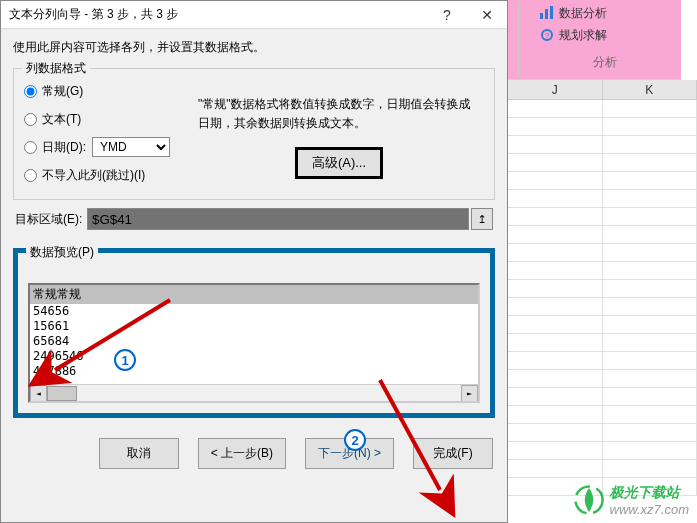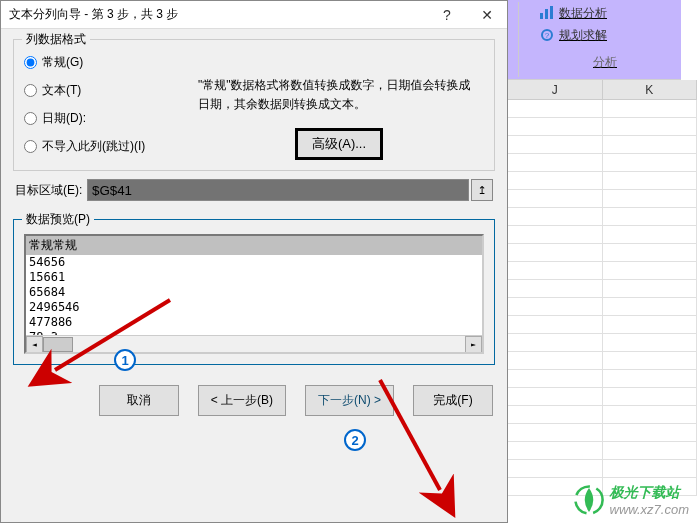--- a/index.html
+++ b/index.html
@@ -9,51 +9,51 @@
   .titlebar { display: flex; align-items: center; height: 28px; background: #fff; border-bottom: 1px solid #ddd; padding-left: 8px; }
   .titlebar-title { flex: 1; font-size: 12px; }
   .titlebar-btn { width: 40px; height: 28px; display: flex; align-items: center; justify-content: center; font-size: 14px; color: #333; }
   
   .dialog-body { padding: 10px 12px; }
   .instruction { margin-bottom: 12px; }
   
   .fieldset { border: 1px solid #ccc; padding: 8px 10px 10px; margin-bottom: 8px; position: relative; }
   .fieldset-label { position: absolute; top: -9px; left: 8px; background: #f0f0f0; padding: 0 4px; }
   
-  .format-row { display: flex; align-items: flex-end; }
+  .format-row { display: flex; }
   .radios { width: 170px; }
   .radio-item { display: flex; align-items: center; height: 28px; }
   .radio-item input[type=radio] { margin-right: 5px; }
   .date-select { margin-left: 6px; width: 78px; height: 20px; border: 1px solid #888; background: #fff; font-size: 12px; padding-left: 3px; }
   
   .desc-area { flex: 1; padding: 18px 4px 0 4px; font-size: 12px; line-height: 1.6; }
   .adv-btn-wrap { text-align: center; margin-top: 14px; }
   .btn { border: 3px solid #000000; background: #e1e1e1; padding: 4px 14px; font-size: 13px; cursor: pointer; }
   
   .target-row { display: flex; align-items: center; margin: 8px 2px; }
   .target-row label { width: 72px; }
   .target-input { flex: 1; height: 22px; border: 1px solid #888; padding: 0 4px; background: #737373; }
   .ref-btn { width: 22px; height: 22px; border: 1px solid #888; background: #e1e1e1; margin-left: 2px; display: flex; align-items: center; justify-content: center; font-size: 11px; }
   
-  .preview-fieldset { border: 1px solid #0369a1; padding: 8px 10px 10px; position: relative; margin-top: 18px; }
+  .preview-fieldset { border: 5px solid #0369a1; padding: 24px 10px 10px; position: relative; margin-top: 18px; }
   .preview-box { border: 2px inset #ccc; background: #fff; height: 120px; overflow: hidden; margin-top: 6px; position: relative; font-family: "SimSun", monospace; font-size: 12px; }
   .preview-header { background: #c0c0c0; color: #000; padding: 1px 3px; font-size: 12px; }
   .preview-lines { padding: 0 3px; line-height: 15px; }
   .preview-line { color: #000000; white-space: pre; }
   .preview-scroll { position: absolute; bottom: 0; left: 0; right: 0; height: 17px; background: #f0f0f0; border-top: 1px solid #ccc; display: flex; align-items: center; }
   .scroll-arrow { width: 17px; height: 17px; background: #e1e1e1; border: 1px solid #aaa; display: flex; align-items: center; justify-content: center; font-size: 8px; }
   .scroll-track { flex: 1; position: relative; height: 17px; }
   .scroll-thumb { position: absolute; left: 0; width: 30px; top: 1px; bottom: 1px; background: #ccc; border: 1px solid #999; }
   
   .dialog-footer { display: flex; justify-content: flex-end; gap: 19px; padding: 10px 14px; }
   .footer-btn { border: 1px solid #999; background: #e1e1e1; padding: 6px 12px; font-size: 12px; cursor: pointer; min-width: 80px; text-align: center; }
   .footer-btn.disabled { color: #0c4a6e; }
   
   
-  .ribbon-right { position: absolute; left: 508px; top: 0; right: 16px; height: 80px; background: #c4b5fd; border-bottom: 1px solid #d0d0d0; padding: 2px 10px; text-decoration: underline; }
+  .ribbon-right { position: absolute; left: 508px; top: 0; right: 16px; height: 80px; background: #f9a8d4; border-bottom: 1px solid #d0d0d0; padding: 2px 10px; }
   .ribbon-item { display: flex; align-items: center; height: 22px; font-size: 12px; color: #333; }
   .ribbon-icon { width: 16px; height: 16px; margin-right: 4px; display: inline-block; }
   .ribbon-group-label { text-align: center; font-size: 12px; color: #666; margin-top: 8px; }
   
   
   .sheet { position: absolute; left: 508px; top: 80px; right: 0; bottom: 0; background: #fff; }
   .colheaders { display: flex; height: 20px; background: #e6e6e6; border-bottom: 1px solid #ccc; }
   .colhead { flex: 1; text-align: center; border-right: 1px solid #ccc; font-size: 12px; line-height: 20px; color: #333; }
   .grid-rows { }
   .grid-row { display: flex; height: 18px; border-bottom: 1px solid #e0e0e0; }
@@ -72,36 +72,40 @@
 </head>
 <body>
 
 <div class="dialog">
   <div class="titlebar">
     <span class="titlebar-title">文本分列向导 - 第 3 步，共 3 步</span>
     <div class="titlebar-btn">?</div>
     <div class="titlebar-btn close">✕</div>
   </div>
   <div class="dialog-body">
+    <div class="instruction">使用此屏内容可选择各列，并设置其数据格式。</div>
 
     <div class="fieldset">
       <span class="fieldset-label">列数据格式</span>
       <div class="format-row">
         <div class="radios">
           <label class="radio-item">
             <input type="radio" name="fmt" checked="" style="">
             <span>常规(G)</span>
           </label>
           <label class="radio-item">
             <input type="radio" name="fmt" style="">
             <span>文本(T)</span>
           </label>
           <label class="radio-item">
             <input type="radio" name="fmt" style="">
             <span>日期(D):</span>
+            <select class="date-select">
+              <option>YMD</option>
+            </select>
           </label>
           <label class="radio-item">
             <input type="radio" name="fmt" style="">
             <span>不导入此列(跳过)(I)</span>
           </label>
         </div>
         <div class="desc-area">
           <div>"常规"数据格式将数值转换成数字，日期值会转换成日期，其余数据则转换成文本。</div>
           <div class="adv-btn-wrap">
             <button class="btn">高级(A)...</button>

